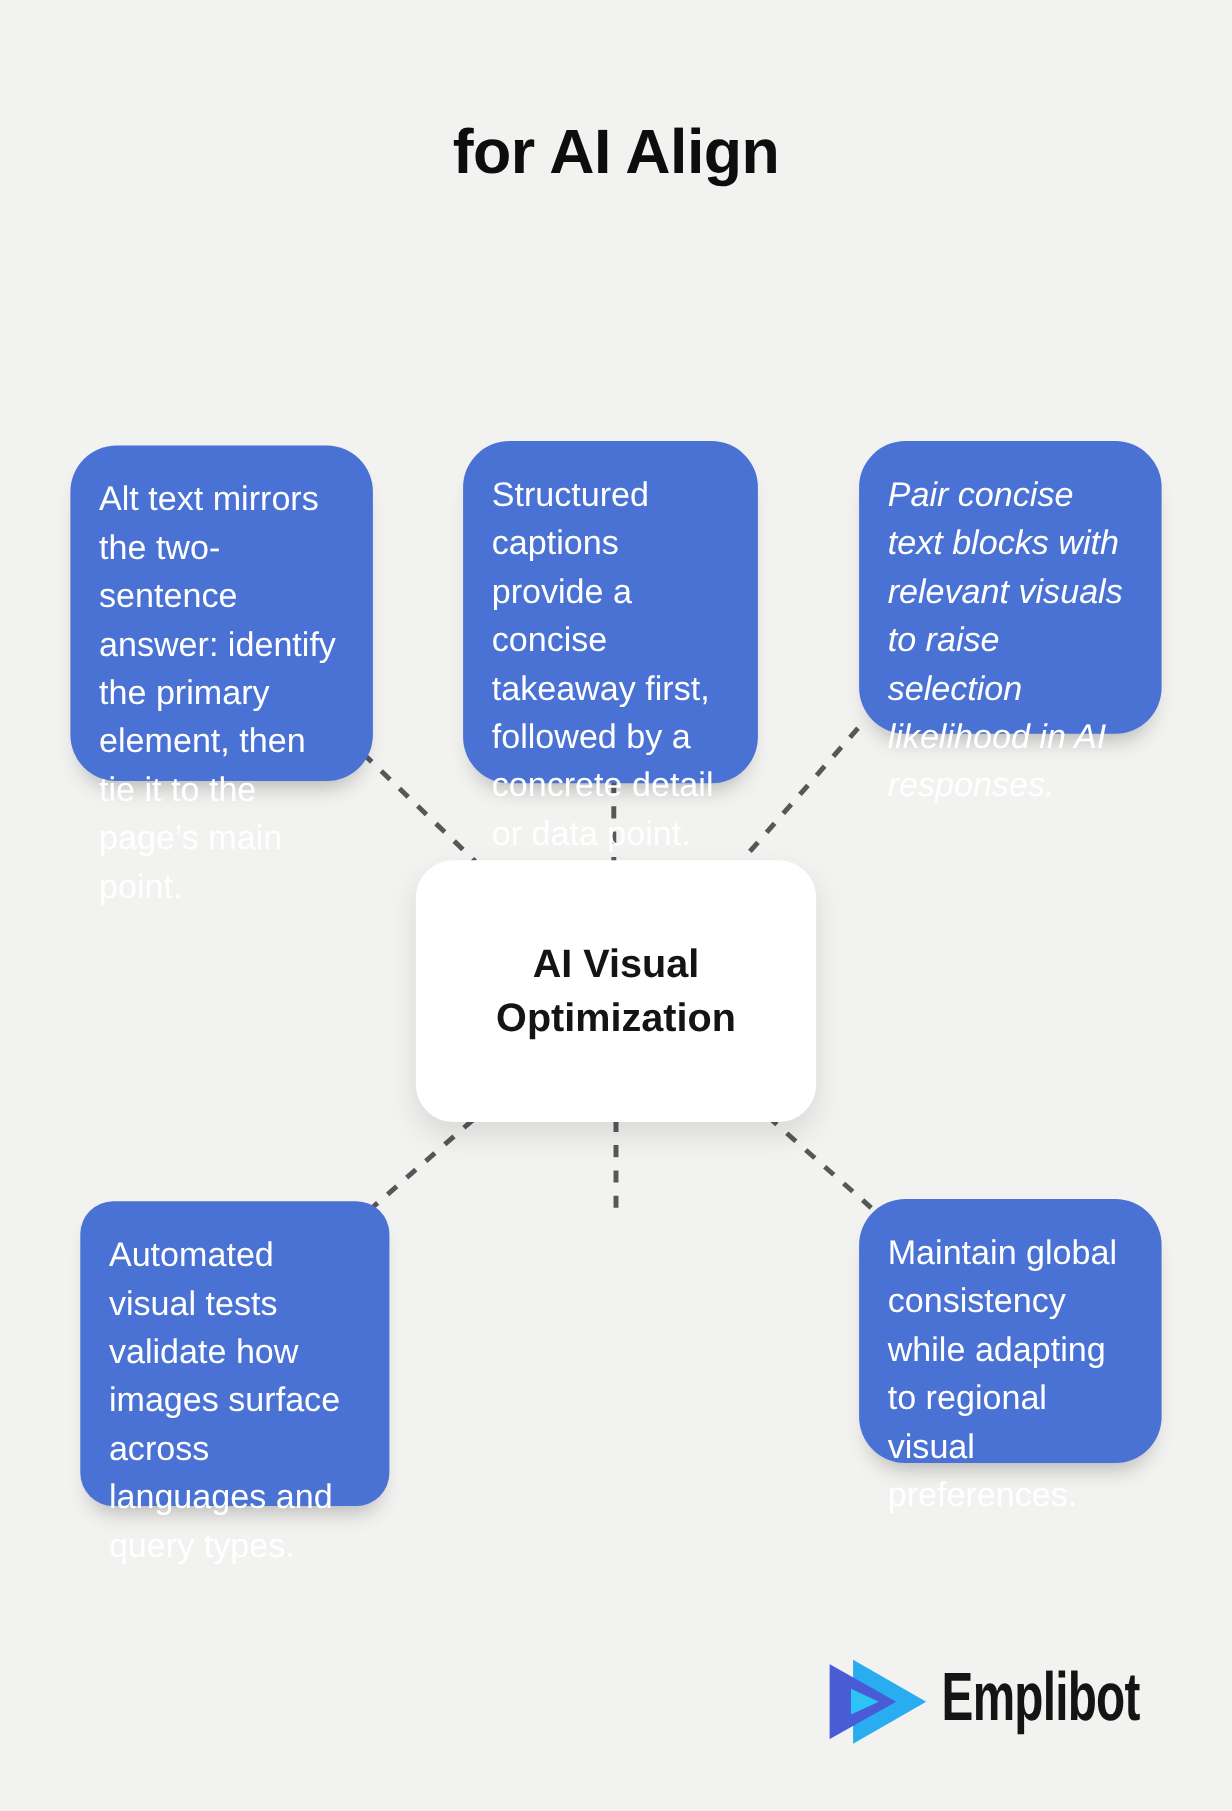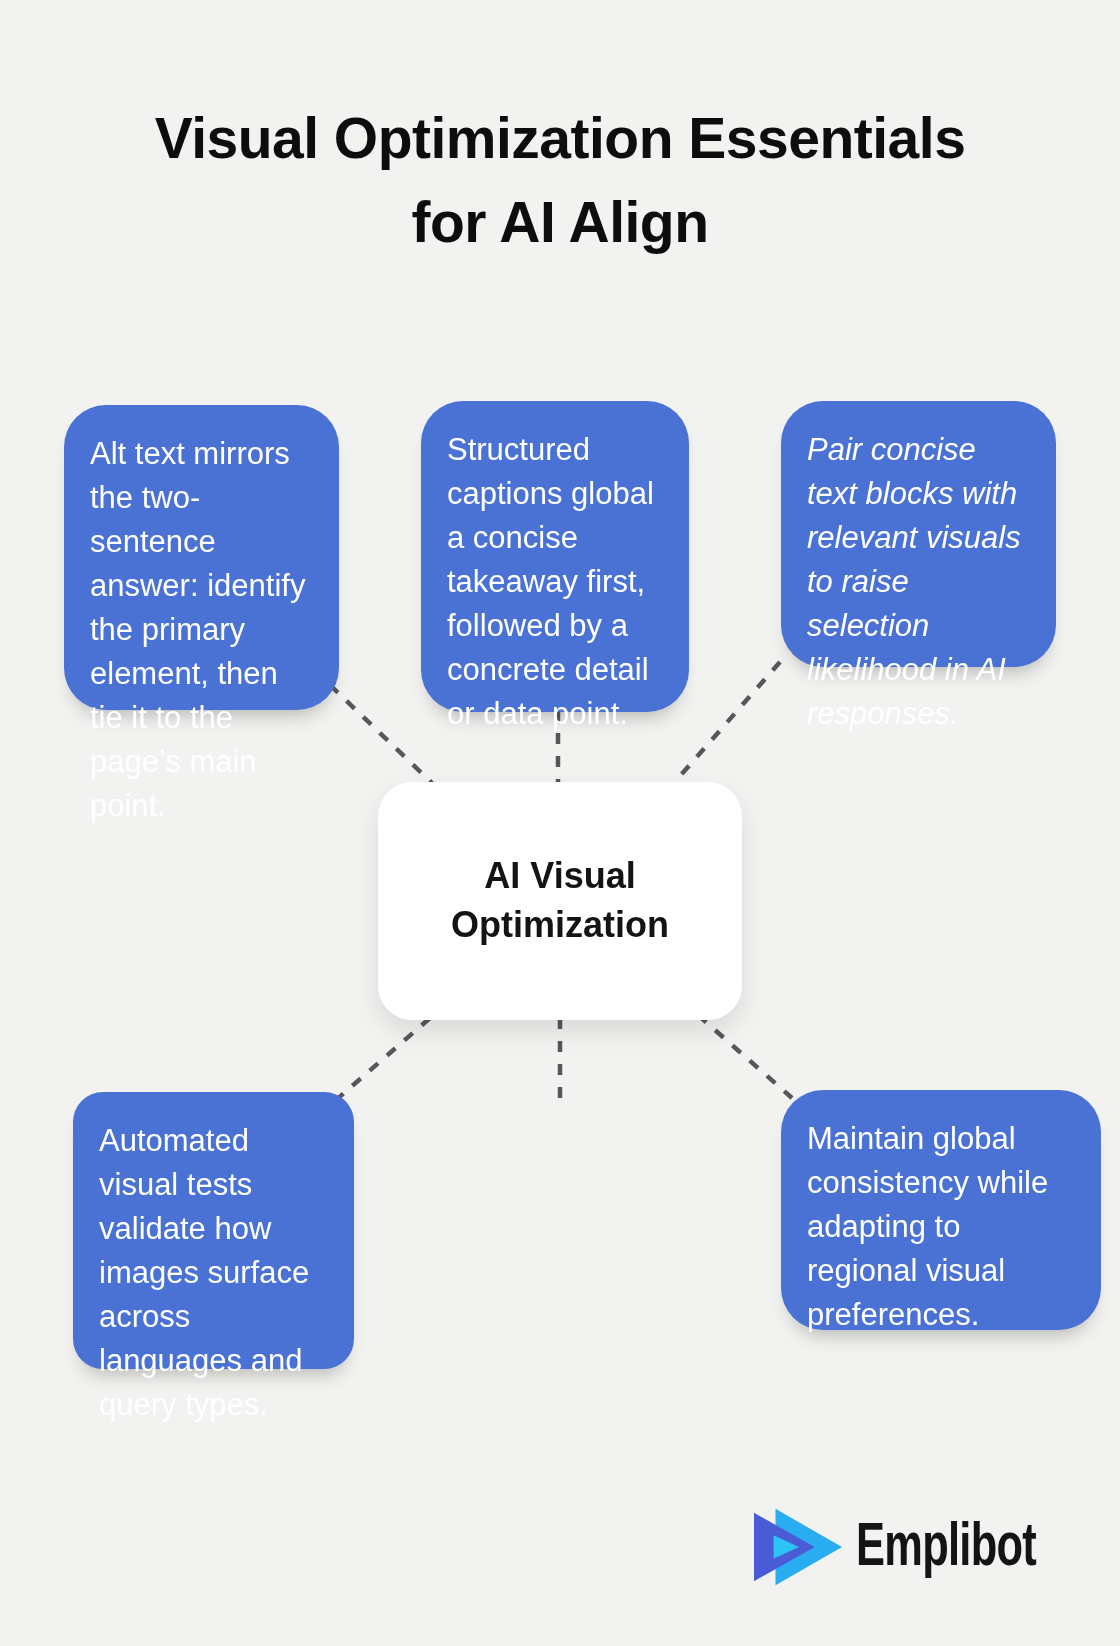--- a/index.html
+++ b/index.html
@@ -23,21 +23,21 @@
     background:var(--node-fill,#4a72d4); color:var(--node-text,#ffffff);
     border-radius:42px; padding:27px 26px;
     font-size:31px; line-height:1.42; font-weight:400;
     box-shadow:0 14px 18px -9px rgba(50,50,50,0.30);
   }
   .node-tl{left:64px;  top:405px;  width:275px; height:305px;}
   .node-tm{left:421px; top:401px;  width:268px; height:311px;}
   .node-tr{left:781px; top:401px;  width:275px; height:266px;font-style:italic;}
   .node-bl{left:73px;  top:1092px; width:281px; height:277px;border-radius:30px;}
   .node-bm{left:428px; top:1096px; width:268px; height:334px;}
-  .node-br{left:781px; top:1090px; width:320px; height:240px;}
+  .node-br{left:781px; top:1090px; width:275px; height:240px;}
   .center-node{
     position:absolute; z-index:2; left:378px; top:782px; width:364px; height:238px;
     background:var(--center-fill,#ffffff); border-radius:34px;
     box-shadow:0 12px 26px rgba(0,0,0,0.10);
     display:flex; align-items:center; justify-content:center; text-align:center;
     color:#141414; font-size:36px; font-weight:700; line-height:1.35;
     padding:0 30px; box-sizing:border-box;
   }
   .logo{
     position:absolute; z-index:2; left:754px; top:1508px; height:92px;
@@ -52,35 +52,34 @@
     letter-spacing:-1px; transform:scaleX(0.70); transform-origin:left center;
     white-space:nowrap;
   }
 </style>
 </head>
 <body>
 
 <div class="page">
 
   <div class="title">
-    <div>Visual Optimization Essentials</div>
     <div>for AI Align</div>
   </div>
 
   <svg class="connector-layer" viewBox="0 0 1120 1646" xmlns="http://www.w3.org/2000/svg">
     <line class="connector" x1="330" y1="685" x2="432" y2="783"></line>
     <line class="connector" x1="558" y1="710" x2="558" y2="784"></line>
     <line class="connector" x1="780" y1="662" x2="680" y2="776"></line>
     <line class="connector" x1="430" y1="1018" x2="336" y2="1100"></line>
     <line class="connector" x1="560" y1="1018" x2="560" y2="1098"></line>
     <line class="connector" x1="698" y1="1015" x2="792" y2="1098"></line>
   </svg>
 
   <div class="node-card node-tl">Alt text mirrors the two-sentence answer: identify the primary element, then tie it to the page’s main point.</div>
-  <div class="node-card node-tm">Structured captions global a concise takeaway first, followed by a concrete detail or data point.</div>
+  <div class="node-card node-tm">Structured captions provide a concise takeaway first, followed by a concrete detail or data point.</div>
   <div class="node-card node-tr">Pair concise text blocks with relevant visuals to raise selection likelihood in AI responses.</div>
   <div class="node-card node-bl">Automated visual tests validate how images surface across languages and query types.</div>
   <div class="node-card node-br">Maintain global consistency while adapting to regional visual preferences.</div>
 
   <div class="center-node">
     <span>AI Visual Optimization</span>
   </div>
 
   <div class="logo">
     <svg class="logo-icon" viewBox="0 0 90 78" xmlns="http://www.w3.org/2000/svg">

